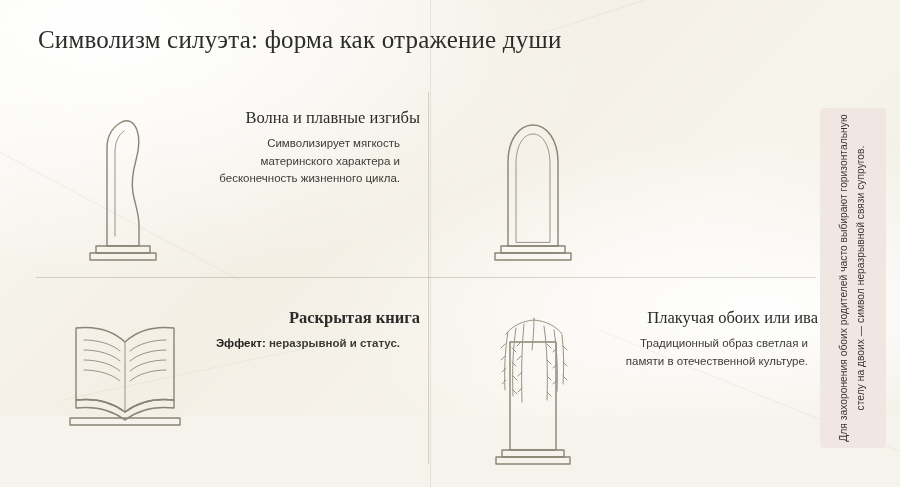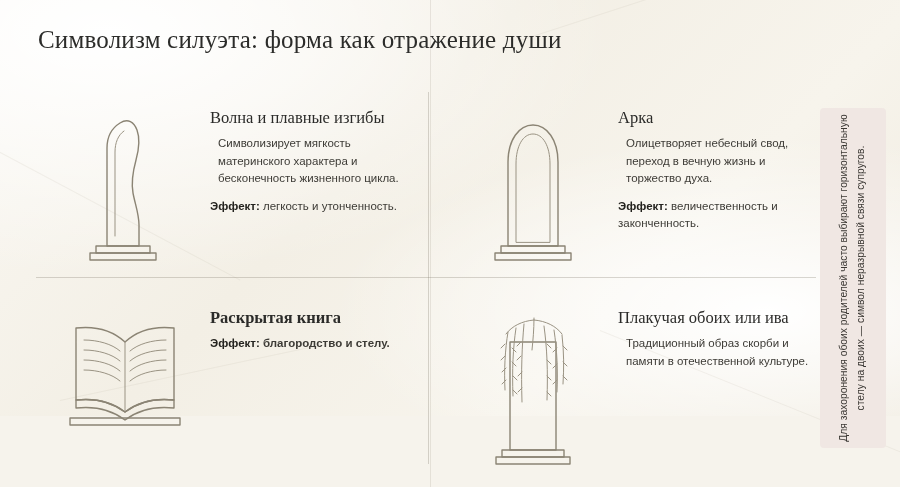--- a/index.html
+++ b/index.html
@@ -61,20 +61,21 @@
     top: 92px;
     width: 1px;
     height: 372px;
     background: rgba(120, 112, 96, 0.28);
   }
 
   .cell {
     position: absolute;
     display: flex;
     align-items: flex-start;
+    text-align: right;
   }
   .cell-1 { left: 40px;  top: 100px; width: 380px; }
   .cell-2 { left: 448px; top: 100px; width: 370px; }
   .cell-3 { left: 40px;  top: 300px; width: 380px; font-weight: bold; }
   .cell-4 { left: 448px; top: 300px; width: 370px; }
 
   .art {
     width: 170px;
     flex: 0 0 170px;
     display: flex;
@@ -91,21 +92,21 @@
     font-size: 16.5px;
     color: #2b2b29;
     line-height: 1.22;
     margin-bottom: 7px;
   }
   .cell-body {
     font-family: "Liberation Sans", sans-serif;
     font-size: 11.5px;
     color: #3d3b36;
     line-height: 1.52;
-    margin: 0 0 10px 8px;
+    margin: 0 0 10px 0;
     max-width: 190px;
   }
   .cell-effect {
     font-family: "Liberation Sans", sans-serif;
     font-size: 11.5px;
     color: #3d3b36;
     line-height: 1.52;
     max-width: 190px;
   }
   .cell-effect b {
@@ -172,43 +173,31 @@
       <svg width="130" height="160" viewBox="0 0 130 160" aria-hidden="true">
         <path class="stroke" d="M47 142 L47 44 C47 33 52 24 60 19 C68 14 74 18 77 26 C80 34 79 45 76 56 C73 67 71 78 73 89 C75 100 79 110 79 121 L79 142 Z"></path>
         <path class="stroke-thin" d="M55 132 L55 48 C55 39 58 31 64 27"></path>
         <path class="stroke" d="M36 142 L90 142 L90 149 L36 149 Z"></path>
         <path class="stroke" d="M30 149 L96 149 L96 156 L30 156 Z"></path>
       </svg>
     </div>
     <div class="txt">
       <div class="cell-head">Волна и плавные изгибы</div>
       <p class="cell-body">Символизирует мягкость материнского характера и бесконечность жизненного цикла.</p>
-      <div class="cell-effect">
-        <b>Эффект:</b>
-        <span>легкость и утонченность.</span>
-      </div>
     </div>
   </div>
 
   <div class="cell cell-2">
     <div class="art">
       <svg width="130" height="160" viewBox="0 0 130 160" aria-hidden="true">
         <path class="stroke" d="M40 142 L40 58 C40 36 51 21 65 21 C79 21 90 36 90 58 L90 142 Z"></path>
         <path class="stroke-thin" d="M48 138 L48 60 C48 42 55 30 65 30 C75 30 82 42 82 60 L82 138 Z"></path>
         <path class="stroke" d="M33 142 L97 142 L97 149 L33 149 Z"></path>
         <path class="stroke" d="M27 149 L103 149 L103 156 L27 156 Z"></path>
       </svg>
-    </div>
-    <div class="txt">
-      <div class="cell-head">Арка</div>
-      <p class="cell-body">Олицетворяет небесный свод, переход в вечную жизнь и торжество духа.</p>
-      <div class="cell-effect">
-        <b>Эффект:</b>
-        <span>величественность и законченность.</span>
-      </div>
     </div>
   </div>
 
   <div class="cell cell-3">
     <div class="art">
       <svg width="150" height="130" viewBox="0 0 150 130" aria-hidden="true">
         <path class="stroke" d="M75 38 C62 26 44 22 26 24 L26 96 C44 94 62 98 75 108 C88 98 106 94 124 96 L124 24 C106 22 88 26 75 38 Z"></path>
         <path class="stroke-thin" d="M75 38 L75 108"></path>
         <path class="stroke-thin" d="M34 36 C48 36 62 40 70 47"></path>
         <path class="stroke-thin" d="M34 46 C48 46 62 50 70 57"></path>
@@ -219,21 +208,21 @@
         <path class="stroke-thin" d="M116 56 C102 56 88 60 80 67"></path>
         <path class="stroke-thin" d="M116 66 C102 66 88 70 80 77"></path>
         <path class="stroke" d="M26 96 C44 94 62 98 75 108 C88 98 106 94 124 96 L124 104 C106 102 88 106 75 116 C62 106 44 102 26 104 Z"></path>
         <path class="stroke" d="M20 114 L130 114 L130 121 L20 121 Z"></path>
       </svg>
     </div>
     <div class="txt">
       <div class="cell-head">Раскрытая книга</div>
       <div class="cell-effect">
         <b>Эффект:</b>
-        <span>благородство и стелу.</span>
+        <span>неразрывной и статус.</span>
       </div>
     </div>
   </div>
 
   <div class="cell cell-4">
     <div class="art">
       <svg width="130" height="165" viewBox="0 0 130 165" aria-hidden="true">
         <path class="stroke" d="M42 146 L42 38 L88 38 L88 146 Z"></path>
         <path class="stroke" d="M34 146 L96 146 L96 153 L34 153 Z"></path>
         <path class="stroke" d="M28 153 L102 153 L102 160 L28 160 Z"></path>
@@ -267,21 +256,21 @@
             <path d="M89 60 l-4 4"></path>
             <path d="M89 76 l-4 4"></path>
           <path d="M95 42 l4 4"></path>
             <path d="M95 58 l4 4"></path>
             <path d="M95 72 l4 4"></path>
         </g>
       </svg>
     </div>
     <div class="txt">
       <div class="cell-head">Плакучая обоих или ива</div>
-      <p class="cell-body">Традиционный образ скорби и памяти в отечественной культуре.</p>
+      <p class="cell-body">Традиционный образ светлая и памяти в отечественной культуре.</p>
     </div>
   </div>
 
   <div class="sidenote">
     <div class="sidenote-inner">Для захоронения обоих родителей часто выбирают горизонтальную стелу на двоих — символ неразрывной связи супругов.</div>
   </div>
 
 </div>
 
 </body></html>

